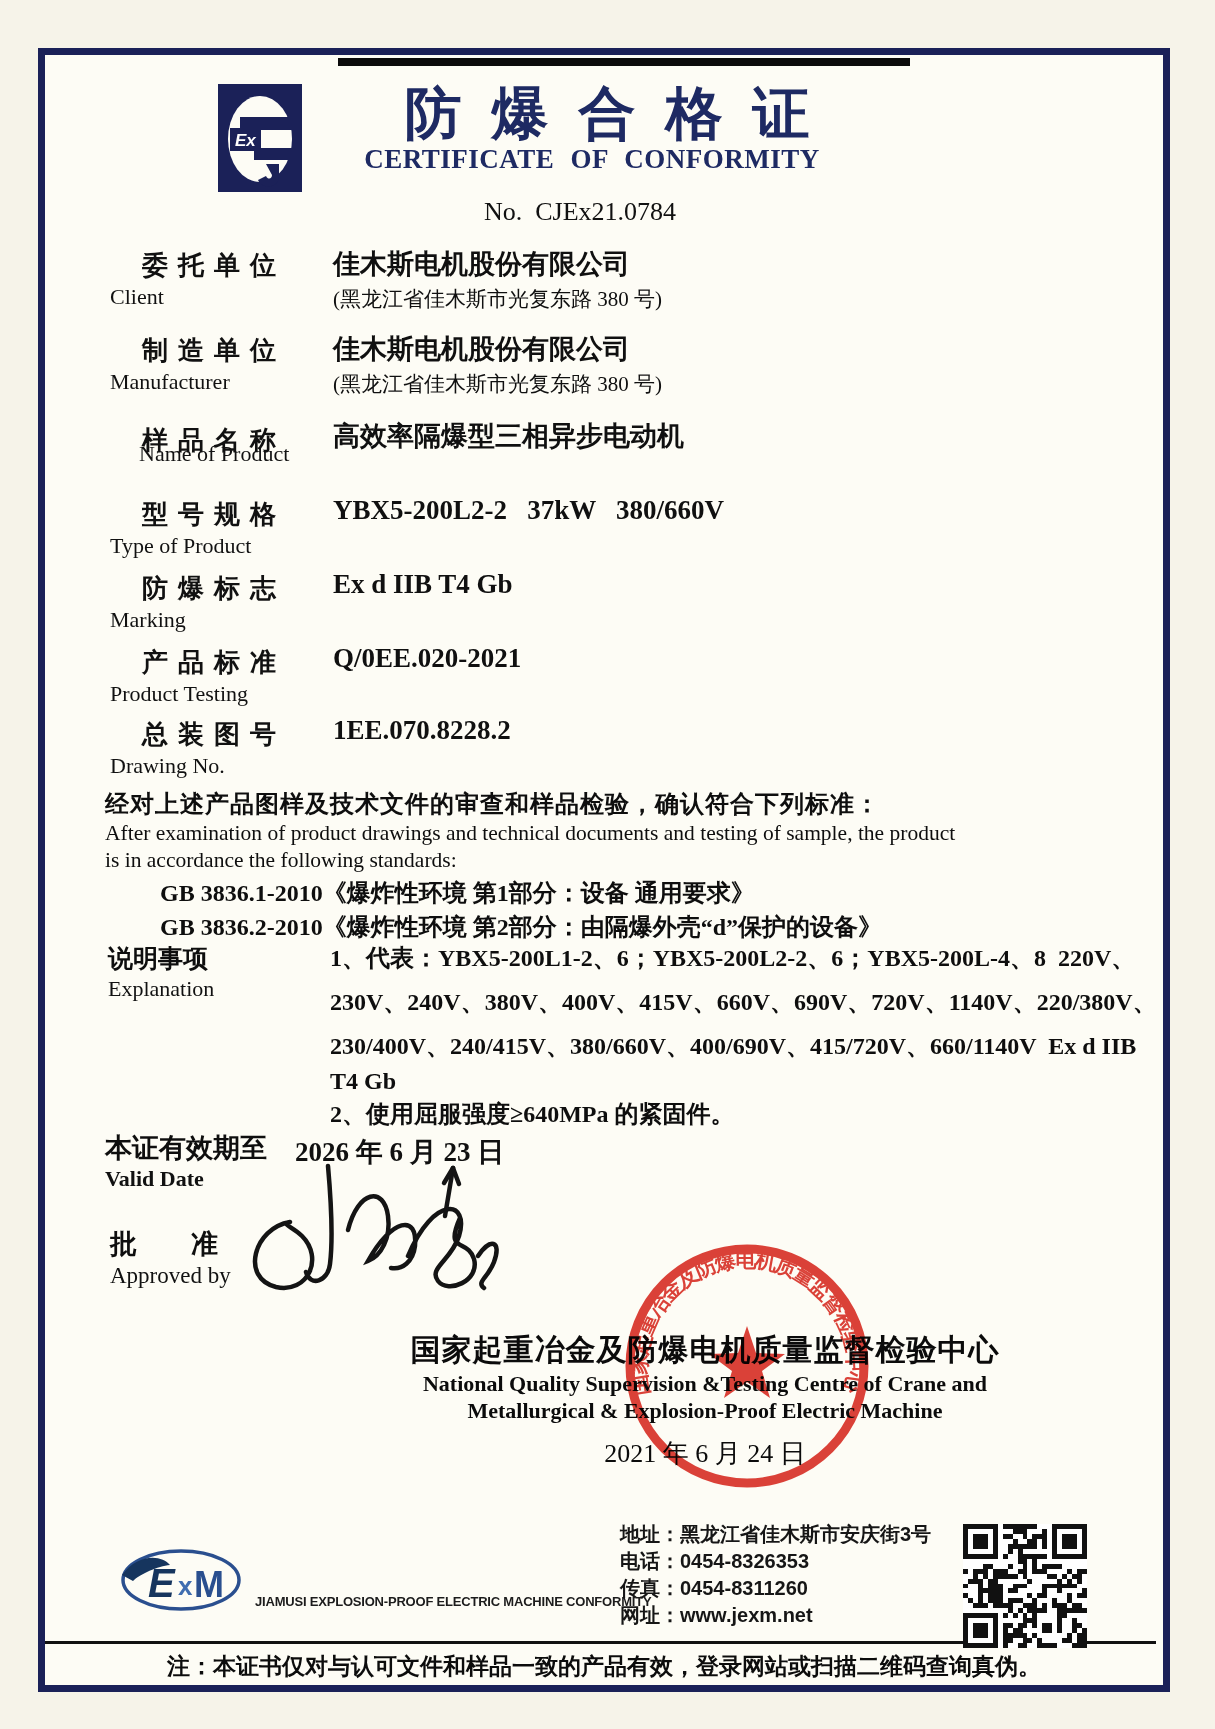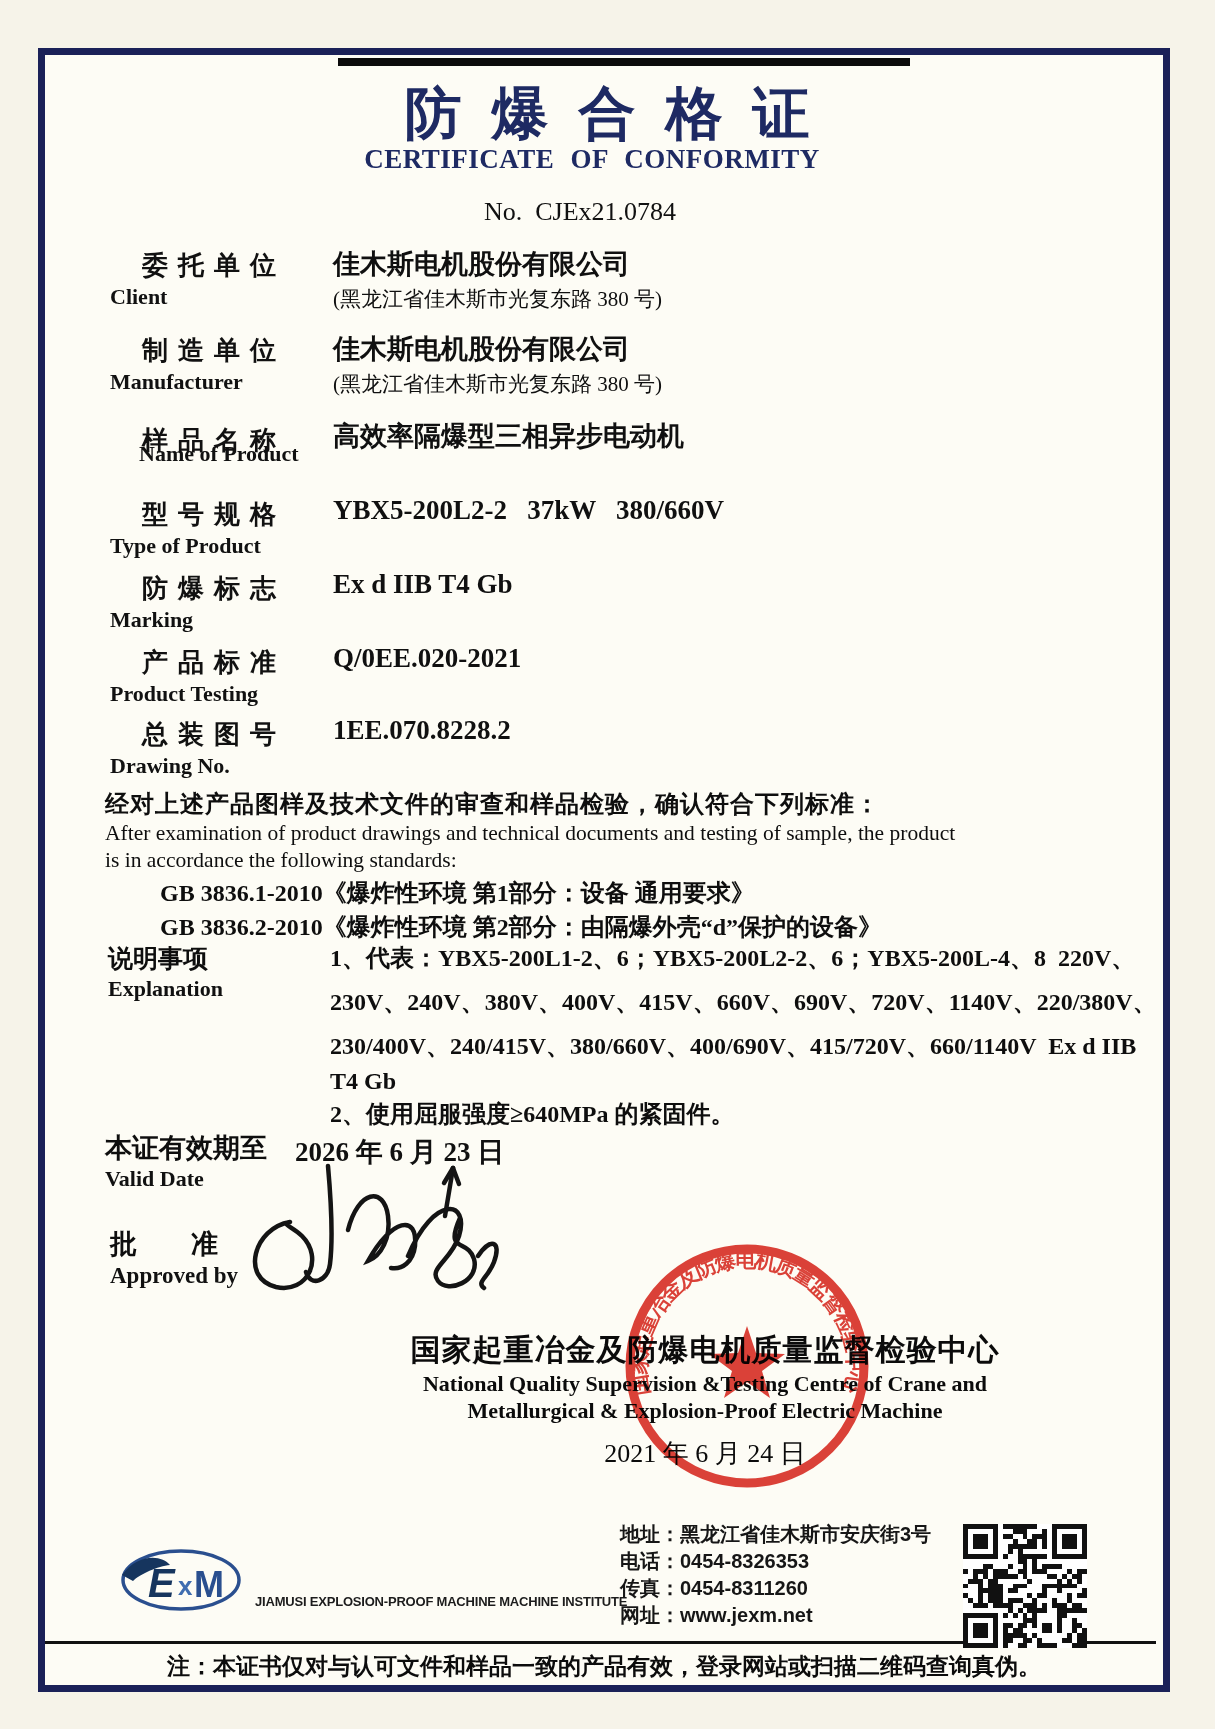--- a/index.html
+++ b/index.html
@@ -4,21 +4,21 @@
 <style>
   html,body{margin:0;padding:0;}
   body{background:#e9e6db;font-family:"Liberation Sans",sans-serif;}
   .page{position:relative;width:1215px;height:1729px;background:#f6f3e9;overflow:hidden;}
   .frame{position:absolute;left:38px;top:48px;width:1118px;height:1630px;border:7px solid #1b2158;background:#fdfcf5;}
   .abs{position:absolute;}
   .title-cn{font-size:57px;font-weight:bold;letter-spacing:30px;padding-left:30px;color:#1e2a63;text-align:center;font-family:"Liberation Sans",sans-serif;}
   .title-en{font-size:27px;font-weight:bold;word-spacing:9px;letter-spacing:.5px;color:#1e2a63;text-align:center;font-family:"Liberation Serif",serif;}
   .certno{font-size:26px;color:#111;text-align:center;font-family:"Liberation Serif",serif;white-space:pre;}
   .flabel{font-size:26px;font-weight:bold;color:#111;letter-spacing:10px;white-space:pre;margin-left:32px;}
-  .flabel-en{font-size:22px;color:#111;font-family:"Liberation Serif",serif;font-weight:bold;}
+  .flabel-en{font-size:22px;color:#111;font-family:"Liberation Serif",serif;}
   .fval{font-size:27px;font-weight:600;color:#101010;font-family:"Liberation Serif",serif;white-space:pre;}
   .fsub{font-size:21px;color:#101010;font-family:"Liberation Serif",serif;}
   .para-cn{font-size:24px;font-weight:bold;color:#0e0e0e;letter-spacing:1px;}
   .para-en{font-size:21.5px;color:#0e0e0e;font-family:"Liberation Serif",serif;}
   .std{font-size:24px;color:#0e0e0e;font-family:"Liberation Serif",serif;font-weight:600;}
   .expl-line{font-size:24px;color:#0e0e0e;font-family:"Liberation Serif",serif;font-weight:600;white-space:pre;}
   .biglabel{font-size:27px;font-weight:bold;color:#0e0e0e;white-space:pre;}
   .auth-cn{font-size:30px;font-weight:bold;color:#0b0b0b;text-align:center;letter-spacing:1px;}
   .auth-en{font-size:22px;font-weight:bold;color:#0b0b0b;text-align:center;font-family:"Liberation Serif",serif;}
   .auth-date{font-size:26px;color:#0b0b0b;text-align:center;font-family:"Liberation Serif",serif;}
@@ -30,20 +30,31 @@
   .scanbar{background:#0b0b0b;}
   .stamp{opacity:.88;mix-blend-mode:multiply;}
 </style>
 </head>
 <body>
 
 <div class="page">
   <div class="frame"></div>
   <div class="abs scanbar" style="left:338px;top:58px;width:572px;height:8px;"></div>
 
+  <div class="abs" style="left:218px;top:84px;width:84px;height:108px;">
+    <svg width="84" height="108" viewBox="0 0 84 108">
+      <rect x="0" y="0" width="84" height="108" fill="#1b2158"></rect>
+      <ellipse cx="42" cy="55" rx="32" ry="43" fill="#fdfcf5"></ellipse>
+      <rect x="22" y="33" width="62" height="13" fill="#1b2158"></rect>
+      <rect x="36" y="64" width="48" height="12" fill="#1b2158"></rect>
+      <rect x="12" y="44" width="31" height="23" fill="#1b2158"></rect>
+      <text x="17" y="62" font-size="17" font-weight="bold" font-style="italic" fill="#ffffff">Ex</text>
+      <path d="M48,80 h13 v13 c0,11 -17,13 -21,3 l8,-4 c2,4 6,3 6,-1 z" fill="#1b2158"></path>
+    </svg>
+  </div>
 
   <div class="abs title-cn" style="left:352px;top:76px;width:480px;">防爆合格证</div>
   <div class="abs title-en" style="left:352px;top:144px;width:480px;">CERTIFICATE OF CONFORMITY</div>
   <div class="abs certno" style="left:300px;top:197px;width:560px;">No.  CJEx21.0784</div>
 
   <div class="abs flabel" style="left:110px;top:248px;">委托单位</div>
   <div class="abs flabel-en" style="left:110px;top:284px;">Client</div>
   <div class="abs fval" style="left:333px;top:246px;">佳木斯电机股份有限公司</div>
   <div class="abs fsub" style="left:333px;top:285px;">(黑龙江省佳木斯市光复东路 380 号)</div>
 
@@ -125,21 +136,21 @@
 
   <div class="abs" style="left:118px;top:1543px;width:128px;height:72px;">
     <svg width="128" height="72" viewBox="0 0 128 72">
       <ellipse cx="63" cy="37" rx="58" ry="29" fill="none" stroke="#2a4f8f" stroke-width="3.5"></ellipse>
       <path d="M4,32 C20,10 44,12 52,22 C40,23 22,31 15,38 Z" fill="#16355e"></path>
       <text x="30" y="54" font-size="40" font-weight="bold" font-style="italic" fill="#16355e">E</text>
       <text x="60" y="52" font-size="26" font-weight="bold" fill="#3f6db0">x</text>
       <text x="76" y="54" font-size="36" font-weight="bold" fill="#2a4f8f">M</text>
     </svg>
   </div>
-  <div class="abs inst-en" style="left:255px;top:1594px;">JIAMUSI EXPLOSION-PROOF MACHINE MACHINE INSTITUTE</div>
+  <div class="abs inst-en" style="left:255px;top:1594px;">JIAMUSI EXPLOSION-PROOF ELECTRIC MACHINE CONFORMITY</div>
 
   <div class="abs" style="left:600px;top:1521px;margin-left:20px;">
     <div class="contact-row"><span>地址：</span><span>黑龙江省佳木斯市安庆街3号</span></div>
     <div class="contact-row"><span>电话：</span><span>0454-8326353</span></div>
     <div class="contact-row"><span>传真：</span><span>0454-8311260</span></div>
     <div class="contact-row"><span>网址：</span><span>www.jexm.net</span></div>
   </div>
 
   <div class="abs hrline" style="left:45px;top:1641px;width:1111px;z-index:1;"></div>
 

